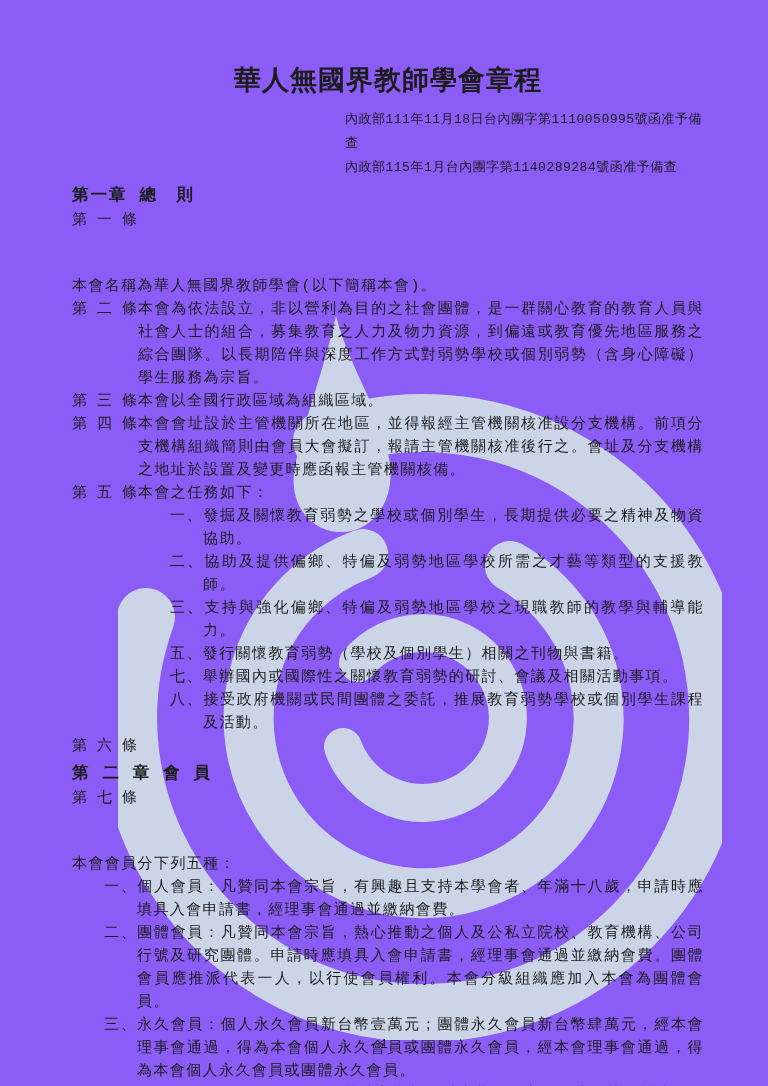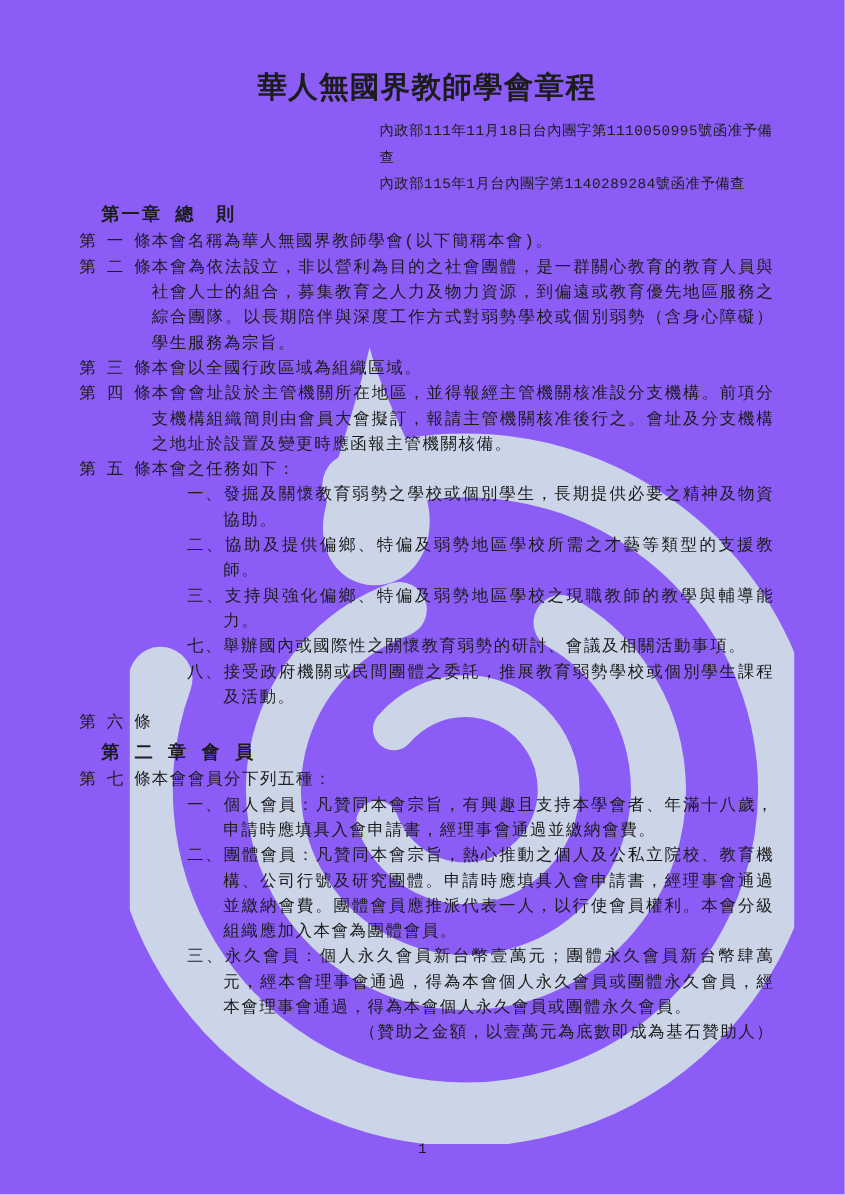--- a/index.html
+++ b/index.html
@@ -41,23 +41,22 @@
     font-size: 13px;
     line-height: 24px;
     letter-spacing: 0.5px;
   }
   .chapter-heading {
     font-size: 16.5px;
     font-weight: 700;
     letter-spacing: 2px;
     line-height: 24px;
     margin-top: 4px;
-    margin-left: 20px;
   }
-  .chapter-heading + .article { margin-top: 1px; }
+  .chapter-heading + .article { margin-top: 1px; flex-direction: column; }
   .article {
     display: flex;
     align-items: flex-start;
     font-size: 15px;
     line-height: 23px;
   }
   .article-label {
     flex: 0 0 66px;
     white-space: nowrap;
     letter-spacing: 0.5px;
@@ -140,20 +139,21 @@
             <div class="article-text">本會會址設於主管機關所在地區，並得報經主管機關核准設分支機構。前項分支機構組織簡則由會員大會擬訂，報請主管機關核准後行之。會址及分支機構之地址於設置及變更時應函報主管機關核備。</div>
           </div>
         </div>
         <div class="article">
           <div class="article-label">第 五 條</div>
           <div class="article-body">
             <div class="article-text">本會之任務如下：</div>
             <div class="item">一、發掘及關懷教育弱勢之學校或個別學生，長期提供必要之精神及物資協助。</div>
             <div class="item">二、協助及提供偏鄉、特偏及弱勢地區學校所需之才藝等類型的支援教師。</div>
             <div class="item">三、支持與強化偏鄉、特偏及弱勢地區學校之現職教師的教學與輔導能力。</div>
+            <div class="item">五、發行關懷教育弱勢（學校及個別學生）相關之刊物與書籍。</div>
             <div class="item">七、舉辦國內或國際性之關懷教育弱勢的研討、會議及相關活動事項。</div>
             <div class="item">八、接受政府機關或民間團體之委託，推展教育弱勢學校或個別學生課程及活動。</div>
           </div>
         </div>
         <div class="article">
           <div class="article-label">第 六 條</div>
         </div>
         <div class="chapter-heading">第 二 章 會 員</div>
         <div class="article">
           <div class="article-label">第 七 條</div>

